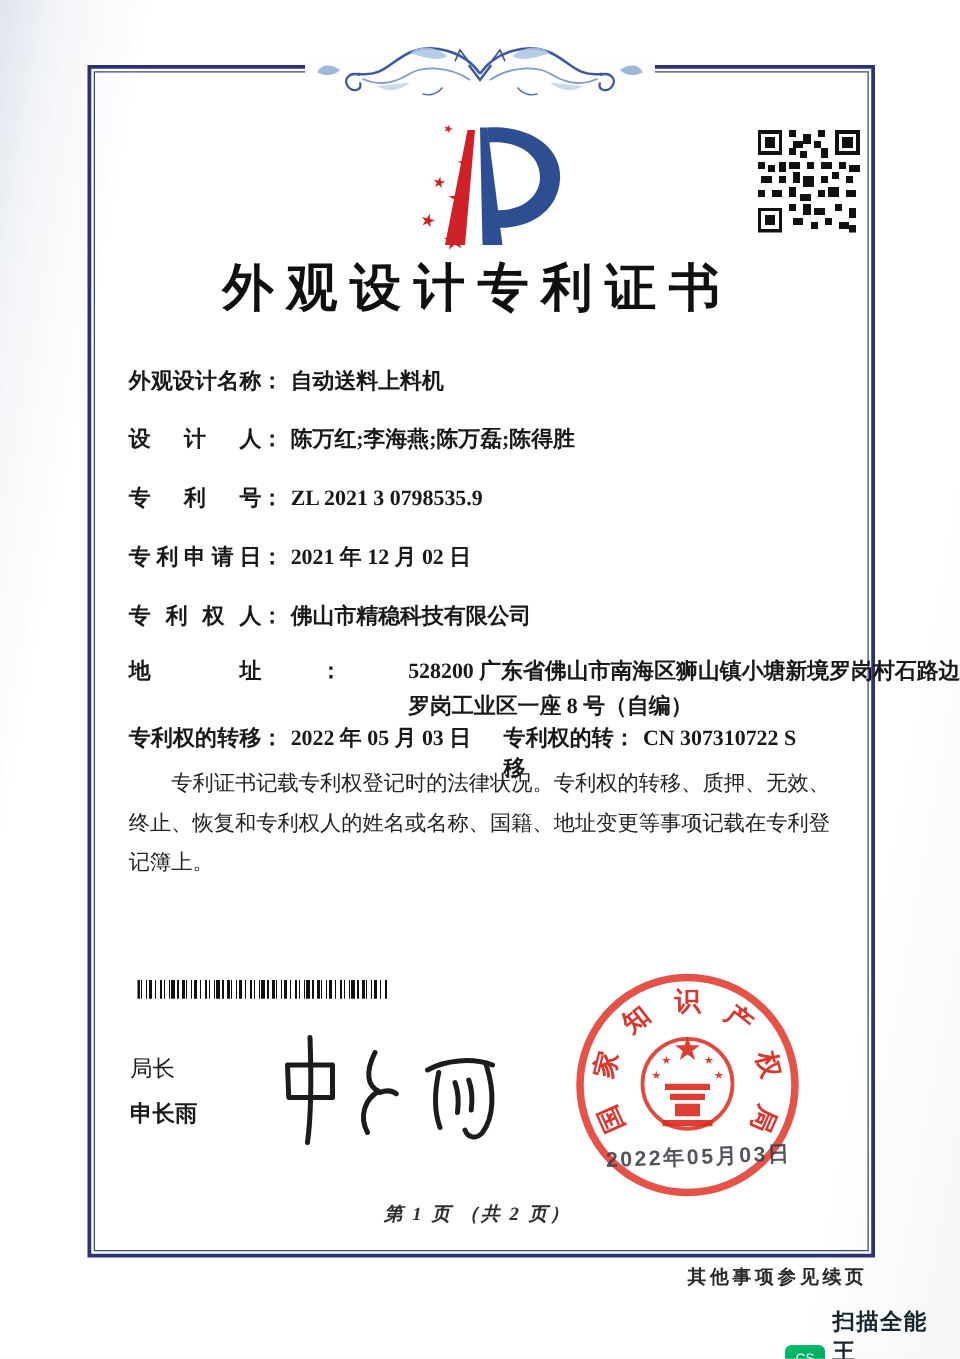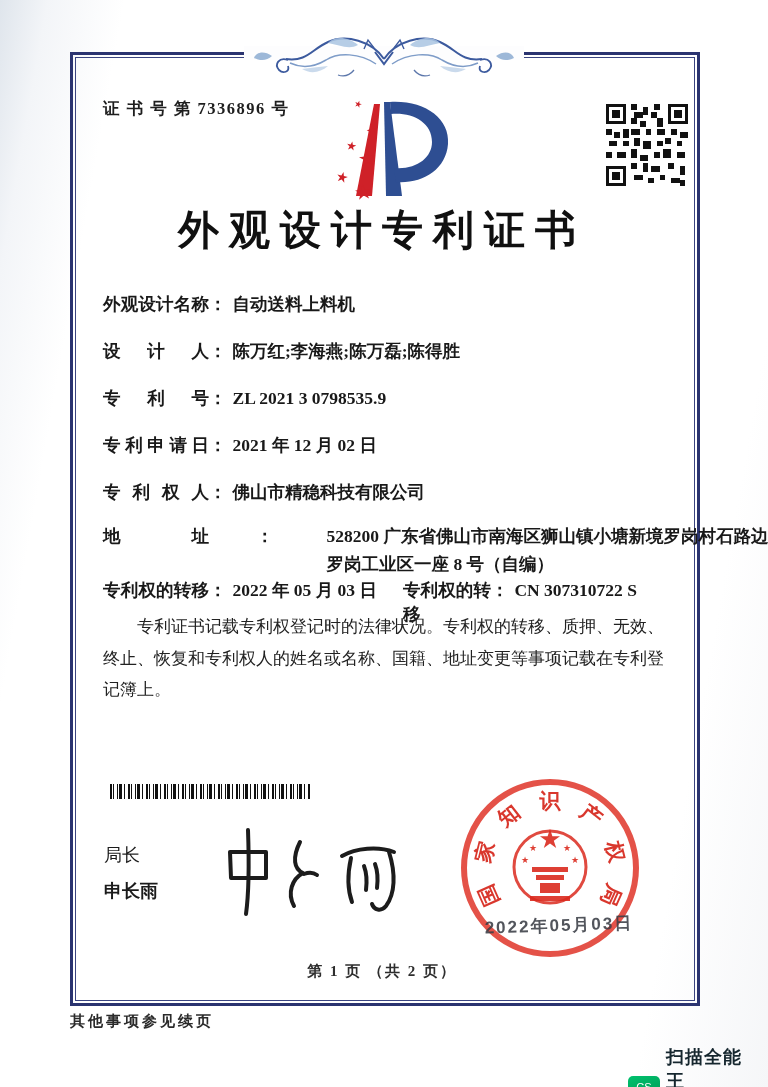--- a/index.html
+++ b/index.html
@@ -40,22 +40,22 @@
   
   .seal{position:absolute;left:461px;top:779px;width:178px;height:178px;z-index:4;}
   .seal-ring{position:absolute;inset:0;border-radius:50%;border:6px solid rgba(223,52,40,.85);}
   .seal-char{position:absolute;left:50%;top:50%;width:22px;height:22px;margin:-11px 0 0 -11px;
              color:rgba(214,38,27,.92);font-size:21px;font-weight:bold;text-align:center;line-height:22px;}
   .seal-emblem{position:absolute;left:41px;top:38px;}
   .seal-date{position:absolute;left:464px;top:914px;width:190px;text-align:center;font-size:17px;font-weight:bold;
              color:rgba(58,62,70,.88);letter-spacing:2px;transform:rotate(-2deg);z-index:5;
              font-family:"Liberation Sans",sans-serif;}
   .page-footer{position:absolute;left:70px;top:962px;width:624px;text-align:center;font-size:15px;
-               letter-spacing:2px;color:#2e2e2e;font-weight:600;}
-  .cont-note{position:absolute;left:70px;top:1012px;width:624px;text-align:left;font-size:15px;
+               letter-spacing:2px;color:#2e2e2e;font-weight:600;font-style:italic;}
+  .cont-note{position:absolute;left:70px;top:1012px;width:624px;text-align:right;font-size:15px;
              letter-spacing:3px;color:#2a2a2a;font-weight:600;}
   
   .wm{position:absolute;left:628px;top:1040px;width:132px;font-family:"Liberation Sans",sans-serif;}
   .wm-row{display:flex;align-items:center;justify-content:flex-end;}
   .wm-badge{width:32px;height:21px;border-radius:5px;background:linear-gradient(160deg,#00c16e,#009a55);
             color:#fff;font-size:11px;font-weight:normal;display:flex;align-items:center;justify-content:center;flex:none;margin-top:36px;}
   .wm-name{margin-left:6px;font-size:18px;font-weight:bold;color:#15262e;letter-spacing:1px;}
   .wm-tag{margin-top:3px;text-align:center;font-size:8.5px;color:#8a9299;letter-spacing:1.5px;}
 </style>
 </head>
@@ -80,21 +80,20 @@
         <path d="M170,48 c4,5 10,7 16,5" fill="none" stroke="#5c77ab" stroke-width="1.3"></path>
         <path d="M150,26 l6,-8 4,9" fill="none" stroke="#3c5a9e" stroke-width="1.4"></path>
       </g>
       <use href="#ornhalf" transform="translate(280,0) scale(-1,1)"></use>
       <path d="M131,30 L140,42 L149,30" fill="none" stroke="#3c5a9e" stroke-width="2"></path>
     </svg>
   </div>
 
   <div class="content">
 
-    <div class="cert-no">证 书 号 第 7336896 号</div>
 
     <div class="logo">
       <svg width="154" height="108" viewBox="0 0 154 108">
         <polygon points="46,8 52,8 44,100 28,100" fill="#cf2128"></polygon>
         <polygon points="56,6 62,6 74,100 58,100" fill="#2e4e92"></polygon>
         <path d="M62,6 C96,4 122,22 120,48 C118,74 94,88 68,86 L66,72 C88,74 104,62 104,46 C104,26 84,16 63,18 Z" fill="#2e4e92"></path>
       </svg>
       <span class="star" style="left:26px;top:4px;font-size:9px;transform:rotate(18deg);">★</span>
       <span class="star" style="left:38px;top:28px;font-size:13px;transform:rotate(-12deg);">★</span>
       <span class="star" style="left:18px;top:44px;font-size:12px;transform:rotate(10deg);">★</span>

